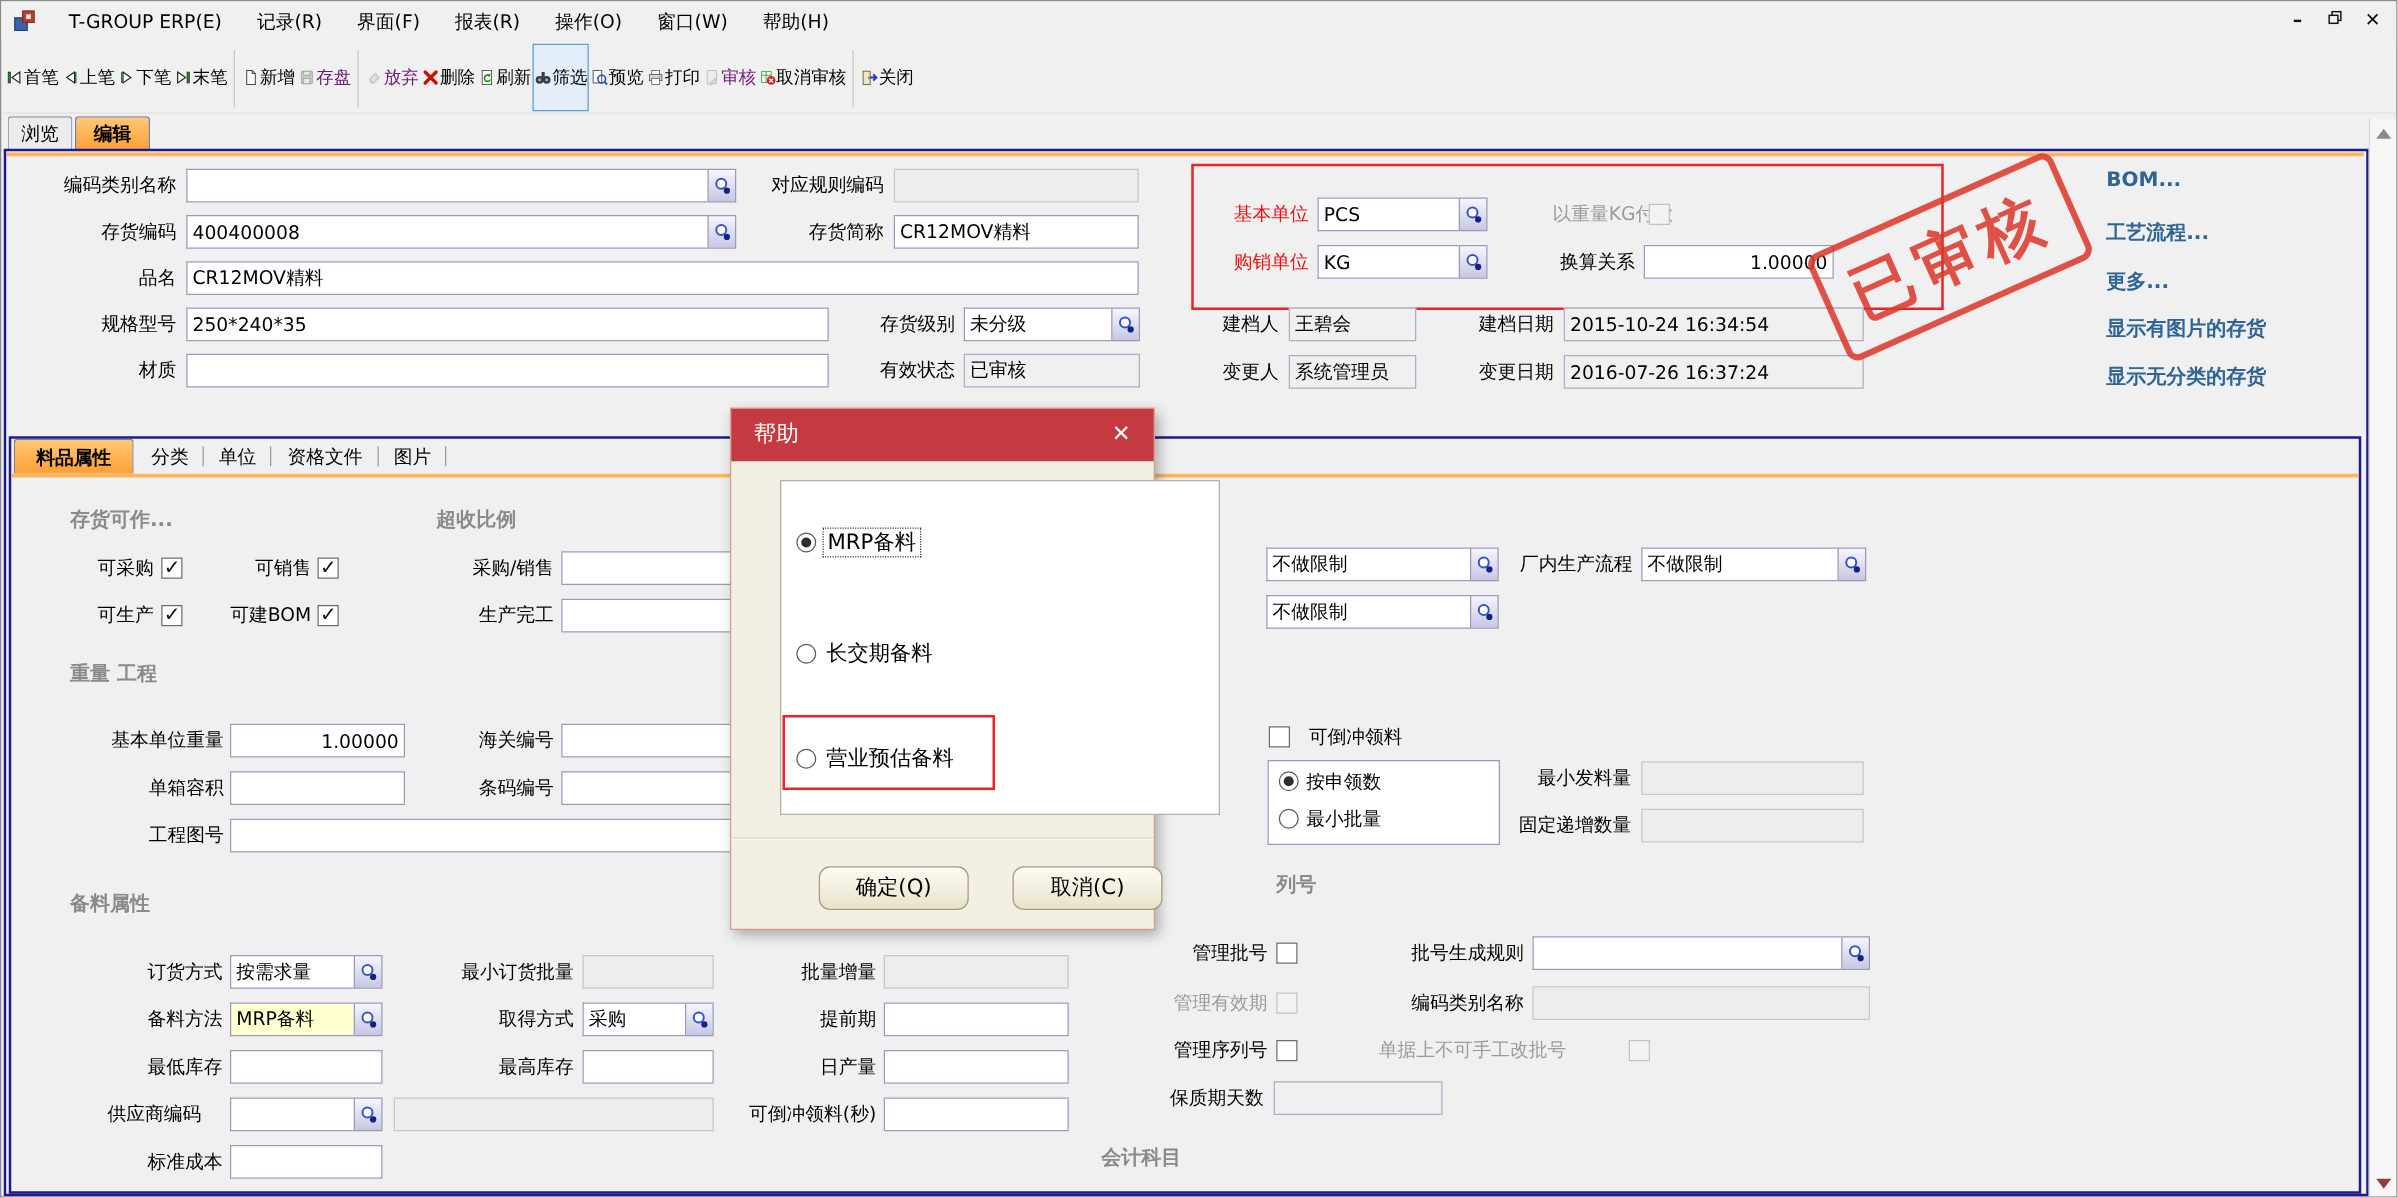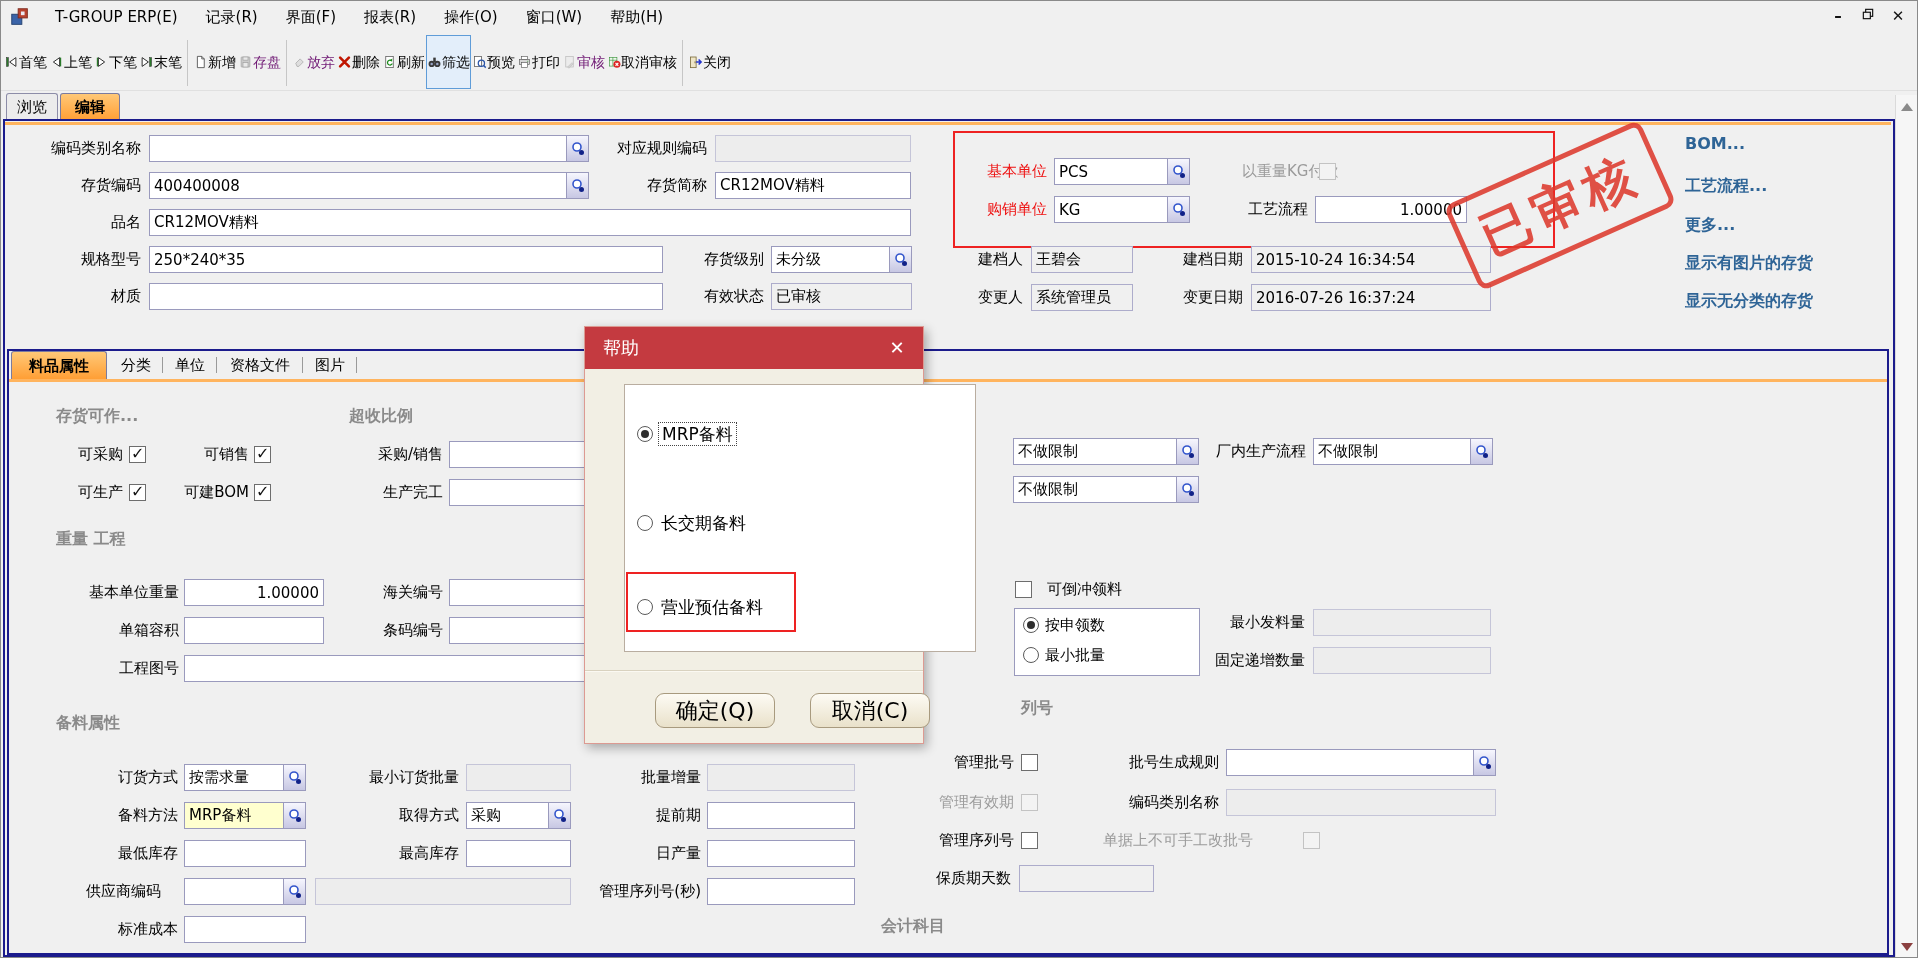--- a/index.html
+++ b/index.html
@@ -78,21 +78,21 @@
   #dialog-title{position:absolute;left:0;top:0;right:0;height:42px;background:#c43a40;color:#fff;
                 font-size:18px;line-height:42px;padding-left:18px;box-sizing:border-box;}
   #dialog-close{position:absolute;right:14px;top:9px;width:24px;height:24px;color:#fff;font-size:18px;
                 line-height:24px;text-align:center;cursor:pointer;}
   #dialog-group{position:absolute;left:39px;top:57px;width:352px;height:268px;background:#fff;
                 border:1px solid #b9ada0;box-sizing:border-box;}
   .dopt{position:absolute;height:22px;line-height:22px;font-size:17px;white-space:nowrap;}
   .dopt.focus{outline:1px dotted #444;padding:0 3px;}
   #dialog-sep{position:absolute;left:0;right:0;top:343px;border-top:1px solid #d9d2bf;border-bottom:1px solid #fbf9f2;}
   .dbtn{position:absolute;top:366px;width:120px;height:35px;border:1px solid #a89a7e;border-radius:9px;
-        background:linear-gradient(180deg,#fdfbf4,#e9e1ca);font-size:22px;text-align:center;
+        background:linear-gradient(180deg,#fdfbf4,#e9e1ca);font-size:17px;text-align:center;
         line-height:33px;cursor:pointer;box-sizing:border-box;}
 </style>
 </head>
 <body>
 
 <div id="root">
 
   <div id="titlebar">
     <span class="appicon">
       <svg viewBox="0 0 24 24">
@@ -311,21 +311,21 @@
   <div class="lbl red" style="left:968px;top:195px;width:78px;">购销单位</div>
   <div class="combo" style="left:1053px;top:195px;width:136px;">
     <input value="KG" style="">
     <span class="lk">
         <svg viewBox="0 0 16 16">
           <circle cx="7" cy="6" r="4" fill="#fff" stroke="#3355cc" stroke-width="1.6"></circle>
           <circle cx="11.5" cy="11.5" r="2.5" fill="#112288"></circle>
         </svg>
       </span>
   </div>
-  <div class="lbl" style="left:1224px;top:195px;width:83px;">工艺流程</div>
+  <div class="lbl" style="left:1224px;top:195px;width:83px;">换算关系</div>
   <input class="inp num" style="left: 1314px; top: 195px; width: 152px;" value="1.00000">
 
   <div class="lbl" style="left:958px;top:245px;width:64px;">建档人</div>
   <input class="inp ro" style="left: 1030px; top: 245px; width: 102px;" value="王碧会">
   <div class="lbl" style="left:1158px;top:245px;width:84px;">建档日期</div>
   <input class="inp ro" style="left: 1250px; top: 245px; width: 240px;" value="2015-10-24 16:34:54">
 
   <div class="lbl" style="left:958px;top:283px;width:64px;">变更人</div>
   <input class="inp ro" style="left: 1030px; top: 283px; width: 102px;" value="系统管理员">
   <div class="lbl" style="left:1158px;top:283px;width:84px;">变更日期</div>
@@ -432,21 +432,21 @@
 
   <div class="lbl" style="left:95px;top:915px;width:82px;">标准成本</div>
   <input class="inp" style="left: 183px; top: 915px; width: 122px;" value="">
 
   <div class="lbl" style="left:600px;top:763px;width:100px;">批量增量</div>
   <input class="inp dis" style="left: 706px; top: 763px; width: 148px;" value="">
   <div class="lbl" style="left:600px;top:801px;width:100px;">提前期</div>
   <input class="inp" style="left: 706px; top: 801px; width: 148px;" value="">
   <div class="lbl" style="left:600px;top:839px;width:100px;">日产量</div>
   <input class="inp" style="left: 706px; top: 839px; width: 148px;" value="">
-  <div class="lbl" style="left:570px;top:877px;width:130px;">管理序列号(秒)</div>
+  <div class="lbl" style="left:570px;top:877px;width:130px;">可倒冲领料(秒)</div>
   <input class="inp" style="left: 706px; top: 877px; width: 148px;" value="">
   <div class="hdr" style="left:880px;top:915px;">会计科目</div>
 
   <div class="combo" style="left:1012px;top:437px;width:186px;">
     <input value="不做限制" style="">
     <span class="lk">
         <svg viewBox="0 0 16 16">
           <circle cx="7" cy="6" r="4" fill="#fff" stroke="#3355cc" stroke-width="1.6"></circle>
           <circle cx="11.5" cy="11.5" r="2.5" fill="#112288"></circle>
         </svg>

